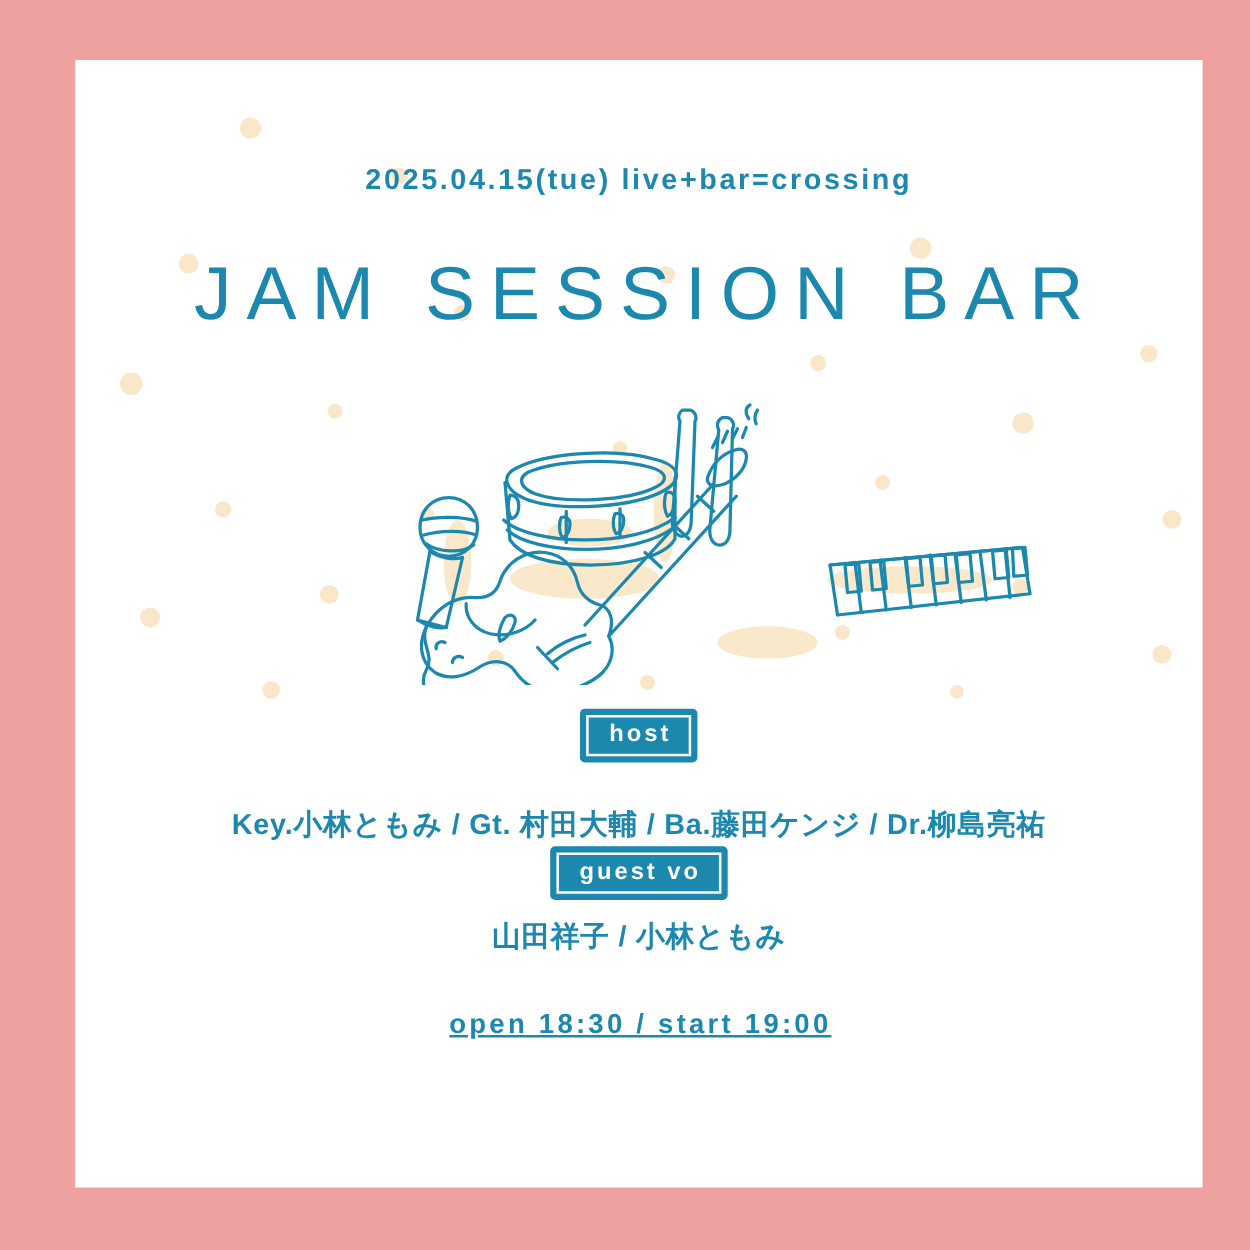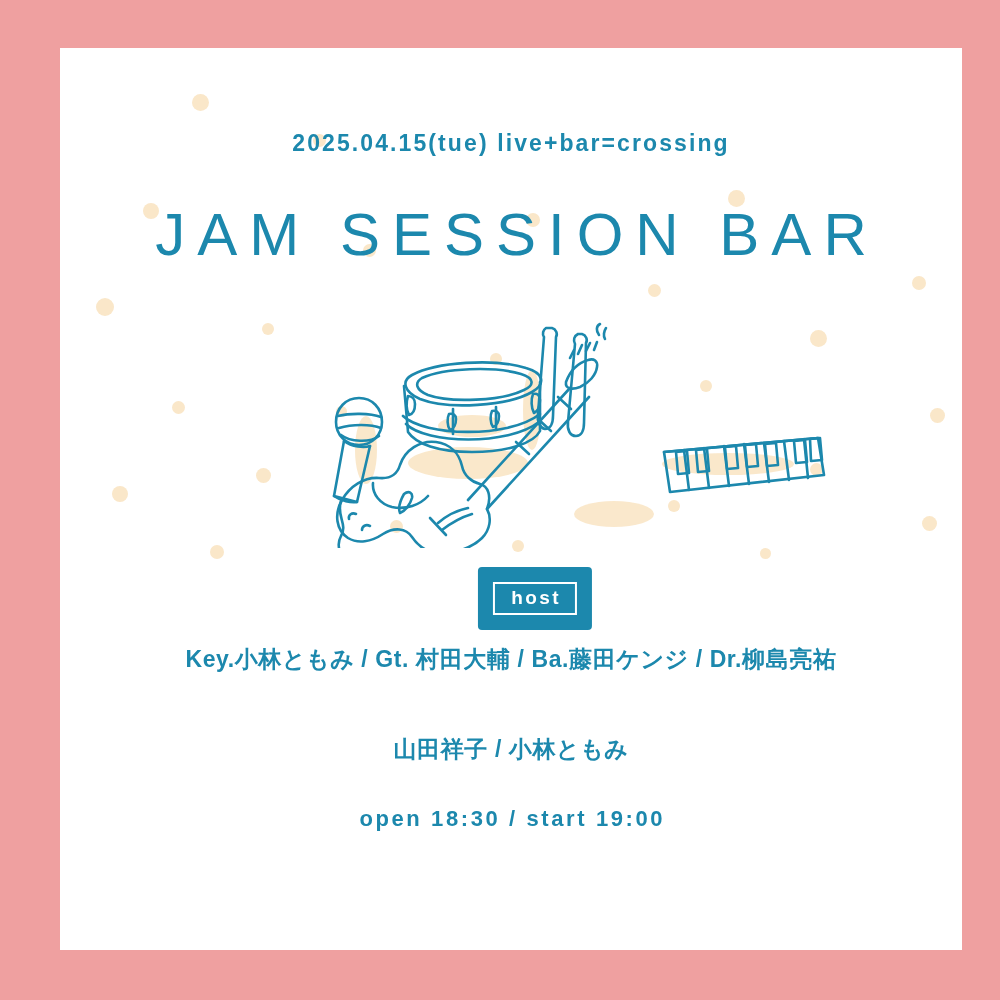--- a/index.html
+++ b/index.html
@@ -77,23 +77,22 @@
   }
   #illustration svg { display: block; }
 
   
   .badge {
     position: absolute;
     left: 50%;
     transform: translateX(-50%);
     background: #1c88ad;
     border-radius: 4px;
-    padding: 15px;
+    padding: 5px;
     box-sizing: border-box;
-    margin-left: 24px;
   }
   .badge-inner {
     border: 2px solid #ffffff;
     color: #ffffff;
     font-size: 19px;
     font-weight: bold;
     letter-spacing: 2.4px;
     text-indent: 2.4px;
     padding: 4px 14px 5px 14px;
     line-height: 1.05;
@@ -124,21 +123,21 @@
     left: 0;
     width: 902px;
     text-align: center;
     color: #1c88ad;
     font-size: 22px;
     font-weight: bold;
     letter-spacing: 2.6px;
     text-indent: 2.6px;
     white-space: pre;
   }
-  #info-time   { top: 758px; }
+  #info-time   { top: 758px; text-decoration: underline; }
   #info-charge { top: 792px; }
 </style>
 </head>
 <body>
 
 <div id="poster">
 
   <div id="panel">
 
     <div id="dot-layer">
@@ -300,20 +299,23 @@
 
       </svg>
     </div>
 
     <div class="badge" id="badge-host">
       <div class="badge-inner">host</div>
     </div>
 
     <div class="member-line" id="host-members">Key.小林ともみ / Gt. 村田大輔 / Ba.藤田ケンジ / Dr.柳島亮祐</div>
 
+    <div class="badge" id="badge-guest">
+      <div class="badge-inner">guest vo</div>
+    </div>
 
     <div class="member-line" id="guest-members">山田祥子 / 小林ともみ</div>
 
     <div class="info-line" id="info-time">open 18:30 / start 19:00</div>
 
 
   </div>
 </div>
 
 </body></html>

